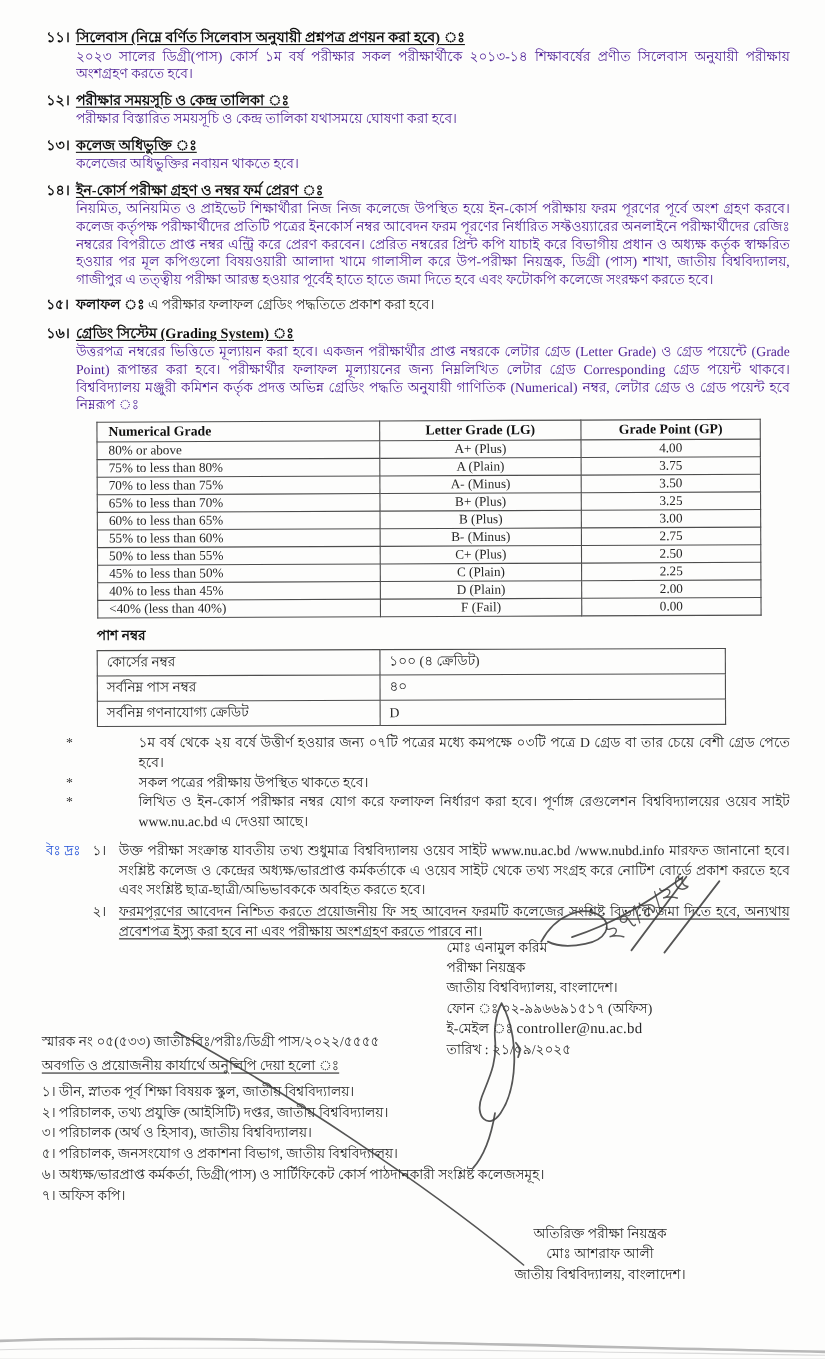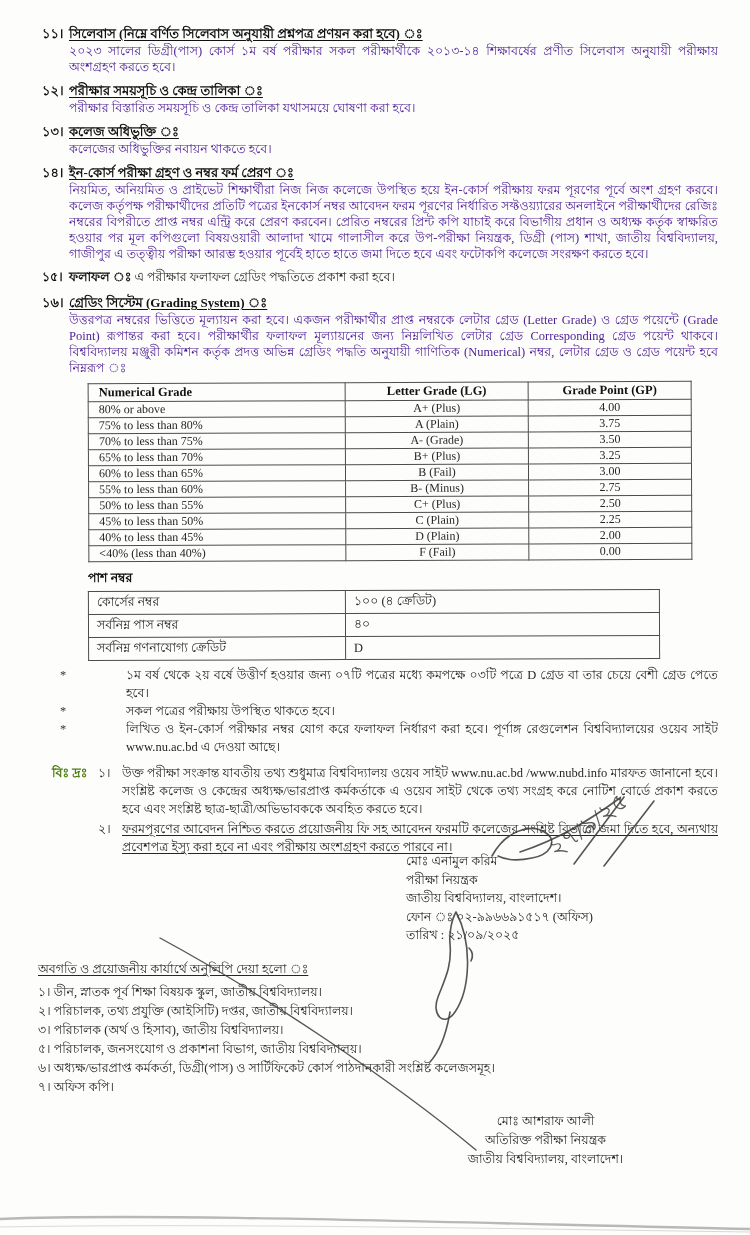--- a/index.html
+++ b/index.html
@@ -28,21 +28,21 @@
   .pass-label{margin:8px 0 1px 46px;font-weight:bold;color:#111;}
   .pass-table{width:572px;margin-left:46px;transform:rotate(-0.2deg);}
   .pass-table td{border:1px solid #4d4d4d;font-size:12.5px;padding:1px 8px;height:18px;overflow:hidden;white-space:nowrap;}
   .pass-table .pc1{width:240px;}
   .stars{margin-top:6px;}
   .star-row{display:flex;margin-left:18px;line-height:18px;}
   .star-row .star{width:28px;color:#333;}
   .star-row .star-text{flex:1;text-align:justify;overflow:hidden;max-height:38px;margin-left:38px;}
   .nb{margin-top:8px;}
   .nb-row{display:flex;margin-left:-4px;line-height:18px;}
-  .nb-lab{width:46px;font-weight:bold;color:#4d7c0f;flex:none;margin-left:14px;}
+  .nb-lab{width:46px;font-weight:normal;color:#1d4ed8;flex:none;}
   .nb-no{width:24px;flex:none;}
   .nb-text{flex:1;text-align:justify;overflow:hidden;max-height:58px;}
   .nb-second{margin-top:2px;}
   .nb-second .nb-text{max-height:40px;}
   .abs{position:absolute;}
   .controller-block{left:406px;top:852px;width:230px;text-align:left;line-height:18.5px;}
   .controller-block .email-value{font-size:13.5px;letter-spacing:.2px;}
   .memo-line{left:38px;top:938px;white-space:nowrap;}
   .cc-heading{left:38px;top:960px;text-decoration:underline;text-underline-offset:2px;white-space:nowrap;}
   .cc-list{left:38px;top:983px;line-height:19px;}
@@ -120,33 +120,33 @@
           </tr>
 
           <tr>
             <td class="c1">75% to less than 80%</td>
             <td class="c2">A (Plain)</td>
             <td class="c3">3.75</td>
           </tr>
 
           <tr>
             <td class="c1">70% to less than 75%</td>
-            <td class="c2">A- (Grade)</td>
+            <td class="c2">A- (Minus)</td>
             <td class="c3">3.50</td>
           </tr>
 
           <tr>
             <td class="c1">65% to less than 70%</td>
             <td class="c2">B+ (Plus)</td>
             <td class="c3">3.25</td>
           </tr>
 
           <tr>
             <td class="c1">60% to less than 65%</td>
-            <td class="c2">B (Fail)</td>
+            <td class="c2">B (Plus)</td>
             <td class="c3">3.00</td>
           </tr>
 
           <tr>
             <td class="c1">55% to less than 60%</td>
             <td class="c2">B- (Minus)</td>
             <td class="c3">2.75</td>
           </tr>
 
           <tr>
@@ -227,43 +227,45 @@
       </div>
     </div>
 
   </div>
 
   <div class="abs controller-block">
     <div>মোঃ এনামুল করিম</div>
     <div>পরীক্ষা নিয়ন্ত্রক</div>
     <div>জাতীয় বিশ্ববিদ্যালয়, বাংলাদেশ।</div>
     <div>ফোন ঃ ০২-৯৯৬৬৯১৫১৭ (অফিস)</div>
+    <div><span>ই-মেইল ঃ</span> <span class="email-value">controller@nu.ac.bd</span></div>
     <div>তারিখ : ২১/০৯/২০২৫</div>
   </div>
 
+  <div class="abs memo-line">স্মারক নং ০৫(৫৩৩) জাতীঃবিঃ/পরীঃ/ডিগ্রী পাস/২০২২/৫৫৫৫</div>
   <div class="abs cc-heading">অবগতি ও প্রয়োজনীয় কার্যার্থে অনুলিপি দেয়া হলো ঃ</div>
   <div class="abs cc-list">
 
       <div>১। ডীন, স্নাতক পূর্ব শিক্ষা বিষয়ক স্কুল, জাতীয় বিশ্ববিদ্যালয়।</div>
 
       <div>২। পরিচালক, তথ্য প্রযুক্তি (আইসিটি) দপ্তর, জাতীয় বিশ্ববিদ্যালয়।</div>
 
       <div>৩। পরিচালক (অর্থ ও হিসাব), জাতীয় বিশ্ববিদ্যালয়।</div>
 
 
       <div>৫। পরিচালক, জনসংযোগ ও প্রকাশনা বিভাগ, জাতীয় বিশ্ববিদ্যালয়।</div>
 
       <div>৬। অধ্যক্ষ/ভারপ্রাপ্ত কর্মকর্তা, ডিগ্রী(পাস) ও সার্টিফিকেট কোর্স পাঠদানকারী সংশ্লিষ্ট কলেজসমূহ।</div>
 
       <div>৭। অফিস কপি।</div>
     </div>
 
   <div class="abs bottom-sign">
+    <div>অতিরিক্ত পরীক্ষা নিয়ন্ত্রক</div>
     <div>মোঃ আশরাফ আলী</div>
-    <div>অতিরিক্ত পরীক্ষা নিয়ন্ত্রক</div>
     <div>জাতীয় বিশ্ববিদ্যালয়, বাংলাদেশ।</div>
   </div>
 
   <svg class="overlay" viewBox="0 0 750 1235">
 
     <g>
       <path class="hand" d="M492,856 C505,832 530,822 546,833 C558,841 550,855 532,858 C518,861 506,860 498,856"></path>
       <path class="hand" d="M520,852 C556,840 584,824 620,798"></path>
       <path class="hand" d="M574,864 L624,797"></path>
       <path class="hand" d="M604,866 L654,801"></path>

